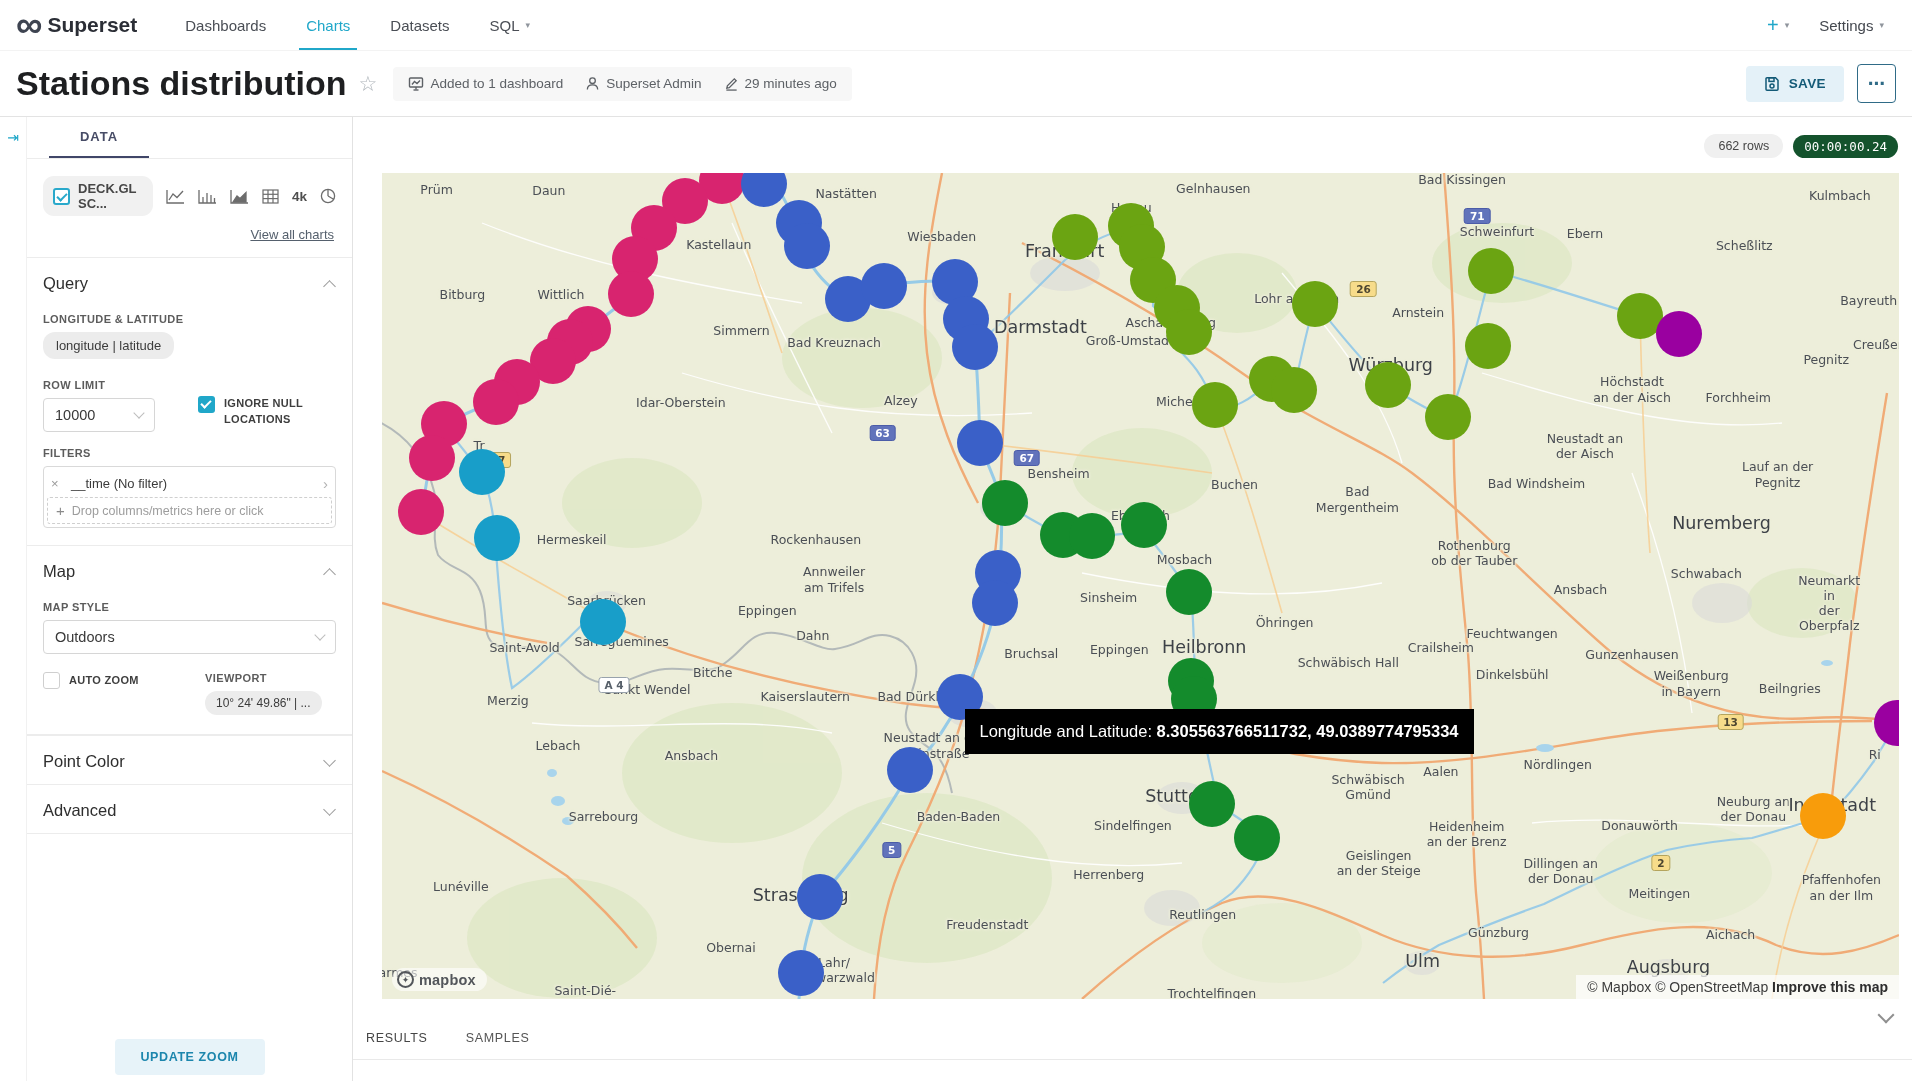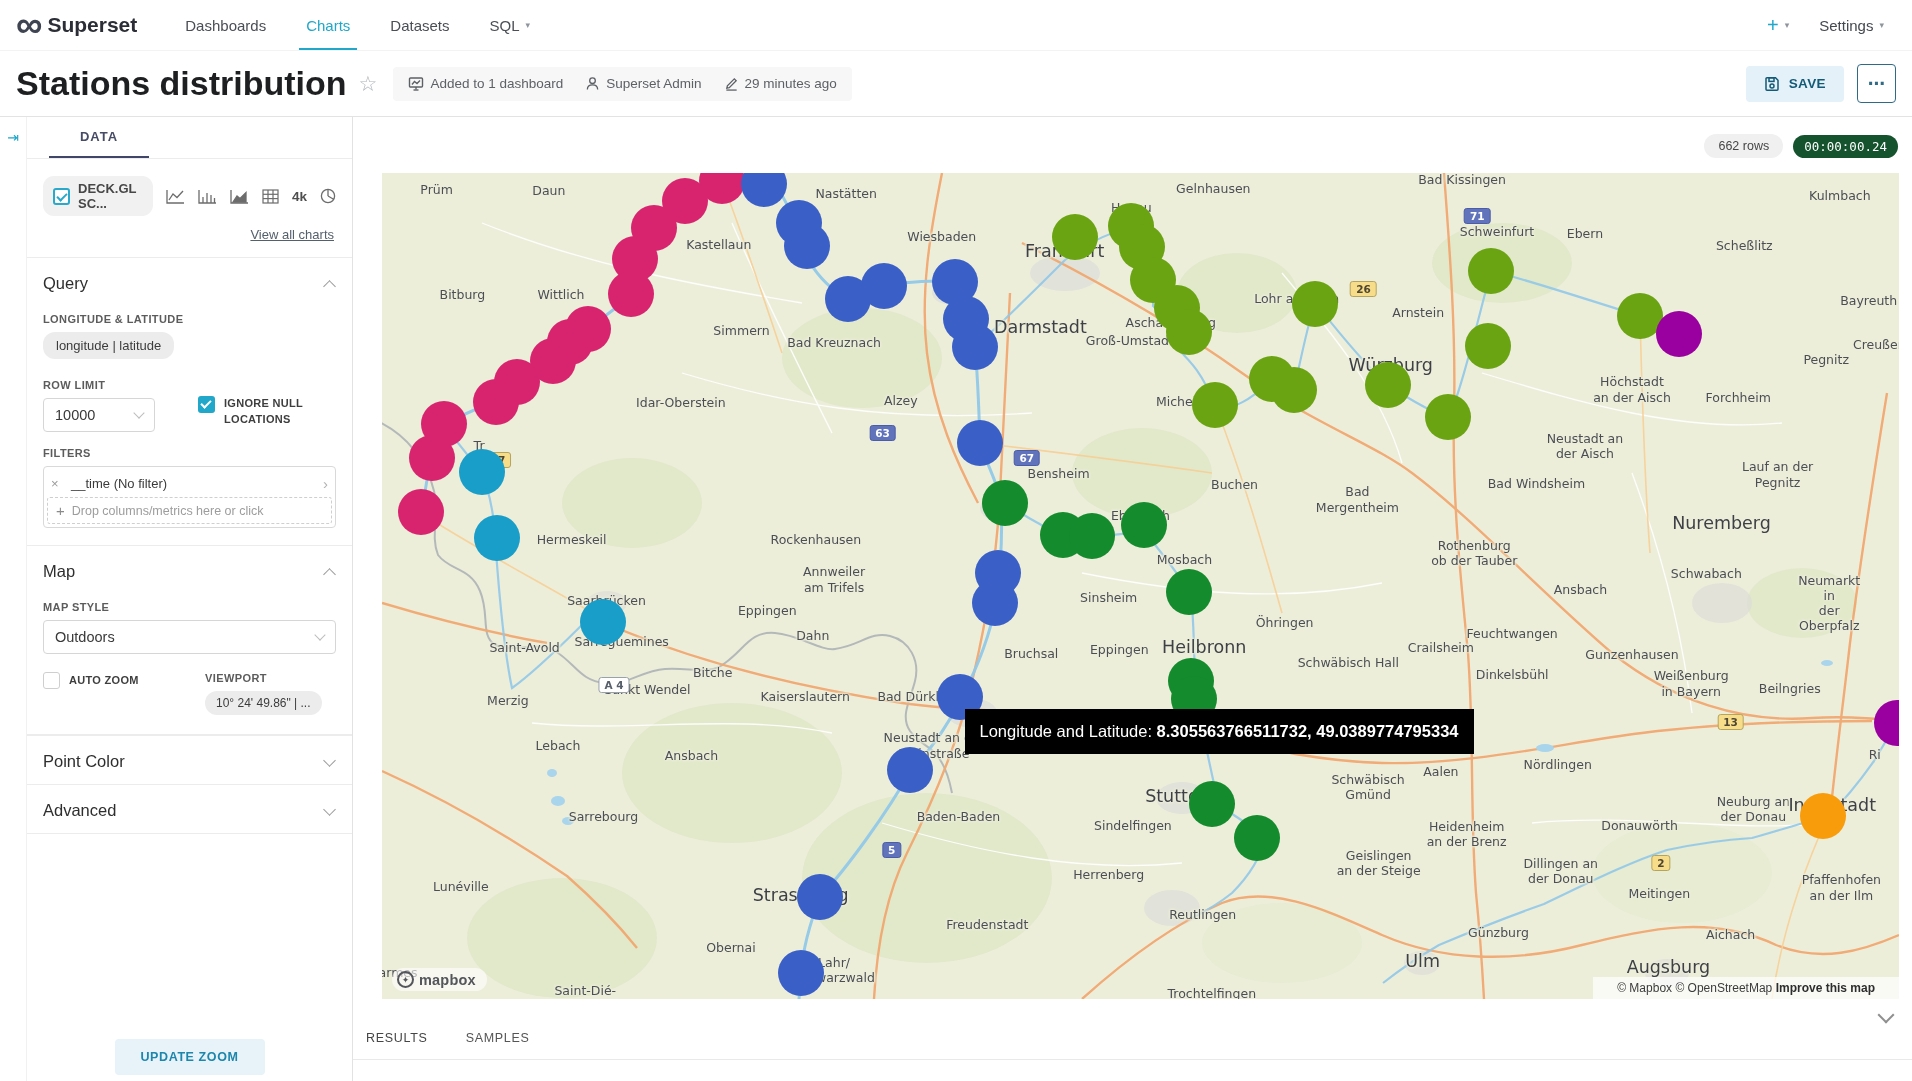--- a/index.html
+++ b/index.html
@@ -79,21 +79,21 @@
   .basemap{position:absolute;left:0;top:0;}
   .maplabel{position:absolute;transform:translate(-50%,-50%);font-size:12.5px;color:#4b4f55;white-space:pre-line;text-align:center;line-height:1.22;z-index:1;font-family:"DejaVu Sans",sans-serif;
     text-shadow:0 0 2px #edeeda,0 0 3px #edeeda,0 0 4px #edeeda,1px 1px 2px #edeeda,-1px -1px 2px #edeeda;}
   .maplabel.lg{font-size:17.5px;color:#3d4147;}
   .shield{position:absolute;transform:translate(-50%,-50%);font-size:10.5px;font-weight:700;border-radius:3px;padding:1px 5px;z-index:1;font-family:"DejaVu Sans",sans-serif;}
   .shield.blue{background:#6173bb;color:#fff;border:1px solid #4b5ca8;}
   .shield.yellow{background:#f7dc8a;color:#4d4630;border:1px solid #b4a45d;}
   .shield.white{background:#fff;color:#57606a;border:1px solid #98a2ac;}
   .dot{position:absolute;width:46px;height:46px;border-radius:50%;transform:translate(-50%,-50%);z-index:2;cursor:pointer;}
   .tooltip{position:absolute;background:#000;color:#fff;padding:10px 15px;font-size:16.5px;line-height:1.5;white-space:nowrap;z-index:4;}
-  .attr{position:absolute;right:0;bottom:0;background:rgba(255,255,255,.72);padding:4px 24px;font-size:12px;color:#3c3c3c;z-index:3;margin-left:16px;}
+  .attr{position:absolute;right:0;bottom:0;background:rgba(255,255,255,.72);padding:4px 11px;font-size:14px;color:#3c3c3c;z-index:3;margin-left:16px;}
   .attr b{color:#2e2e2e;}
   .mblogo{position:absolute;left:10px;bottom:8px;display:flex;align-items:center;gap:5px;background:rgba(255,255,255,.6);border-radius:13px;padding:3px 11px 3px 5px;z-index:3;
     font-size:14.5px;font-weight:700;color:#53565b;letter-spacing:.2px;}
   .mbcirc{width:17px;height:17px;border:2px solid #53565b;border-radius:50%;display:flex;align-items:center;justify-content:center;font-size:9px;color:#53565b;}
   .results-chevron{position:absolute;right:20px;top:892px;width:12px;height:12px;border-right:2px solid #8f8f8f;border-bottom:2px solid #8f8f8f;transform:rotate(45deg);cursor:pointer;}
   .results-tabs{position:absolute;left:13px;top:914px;display:flex;gap:38px;}
   .rtab{font-size:12.5px;letter-spacing:.7px;color:#555;cursor:pointer;}
   .results-divider{position:absolute;left:0;right:0;top:942px;border-top:1px solid #e9e9e9;}
 </style>
 </head>

